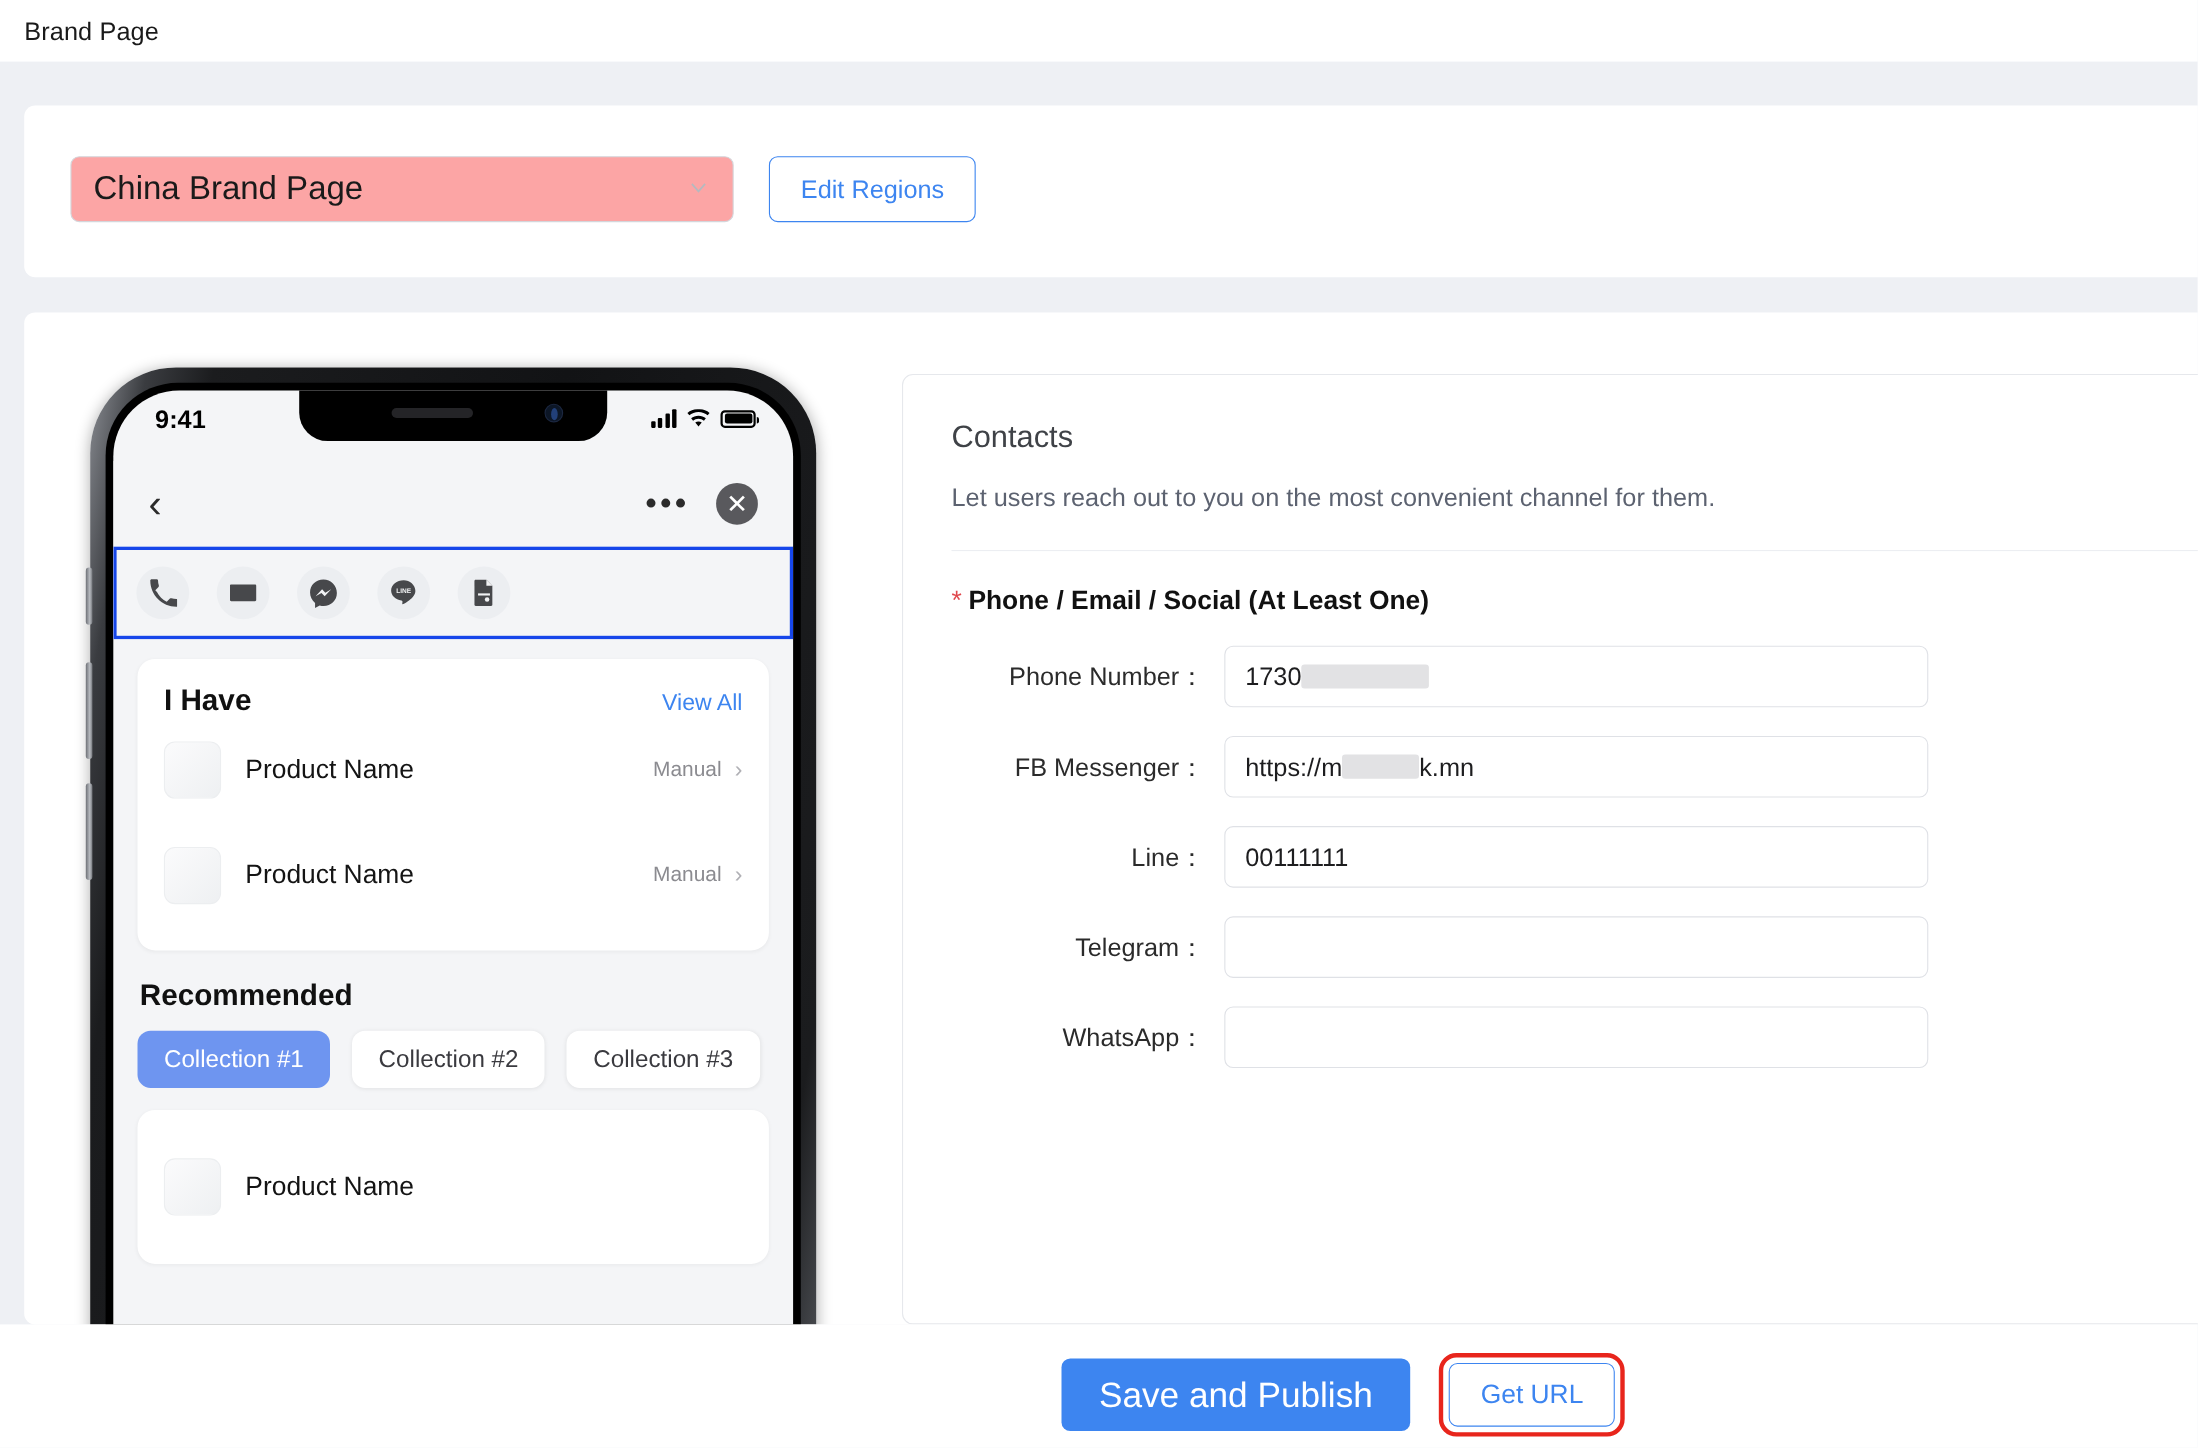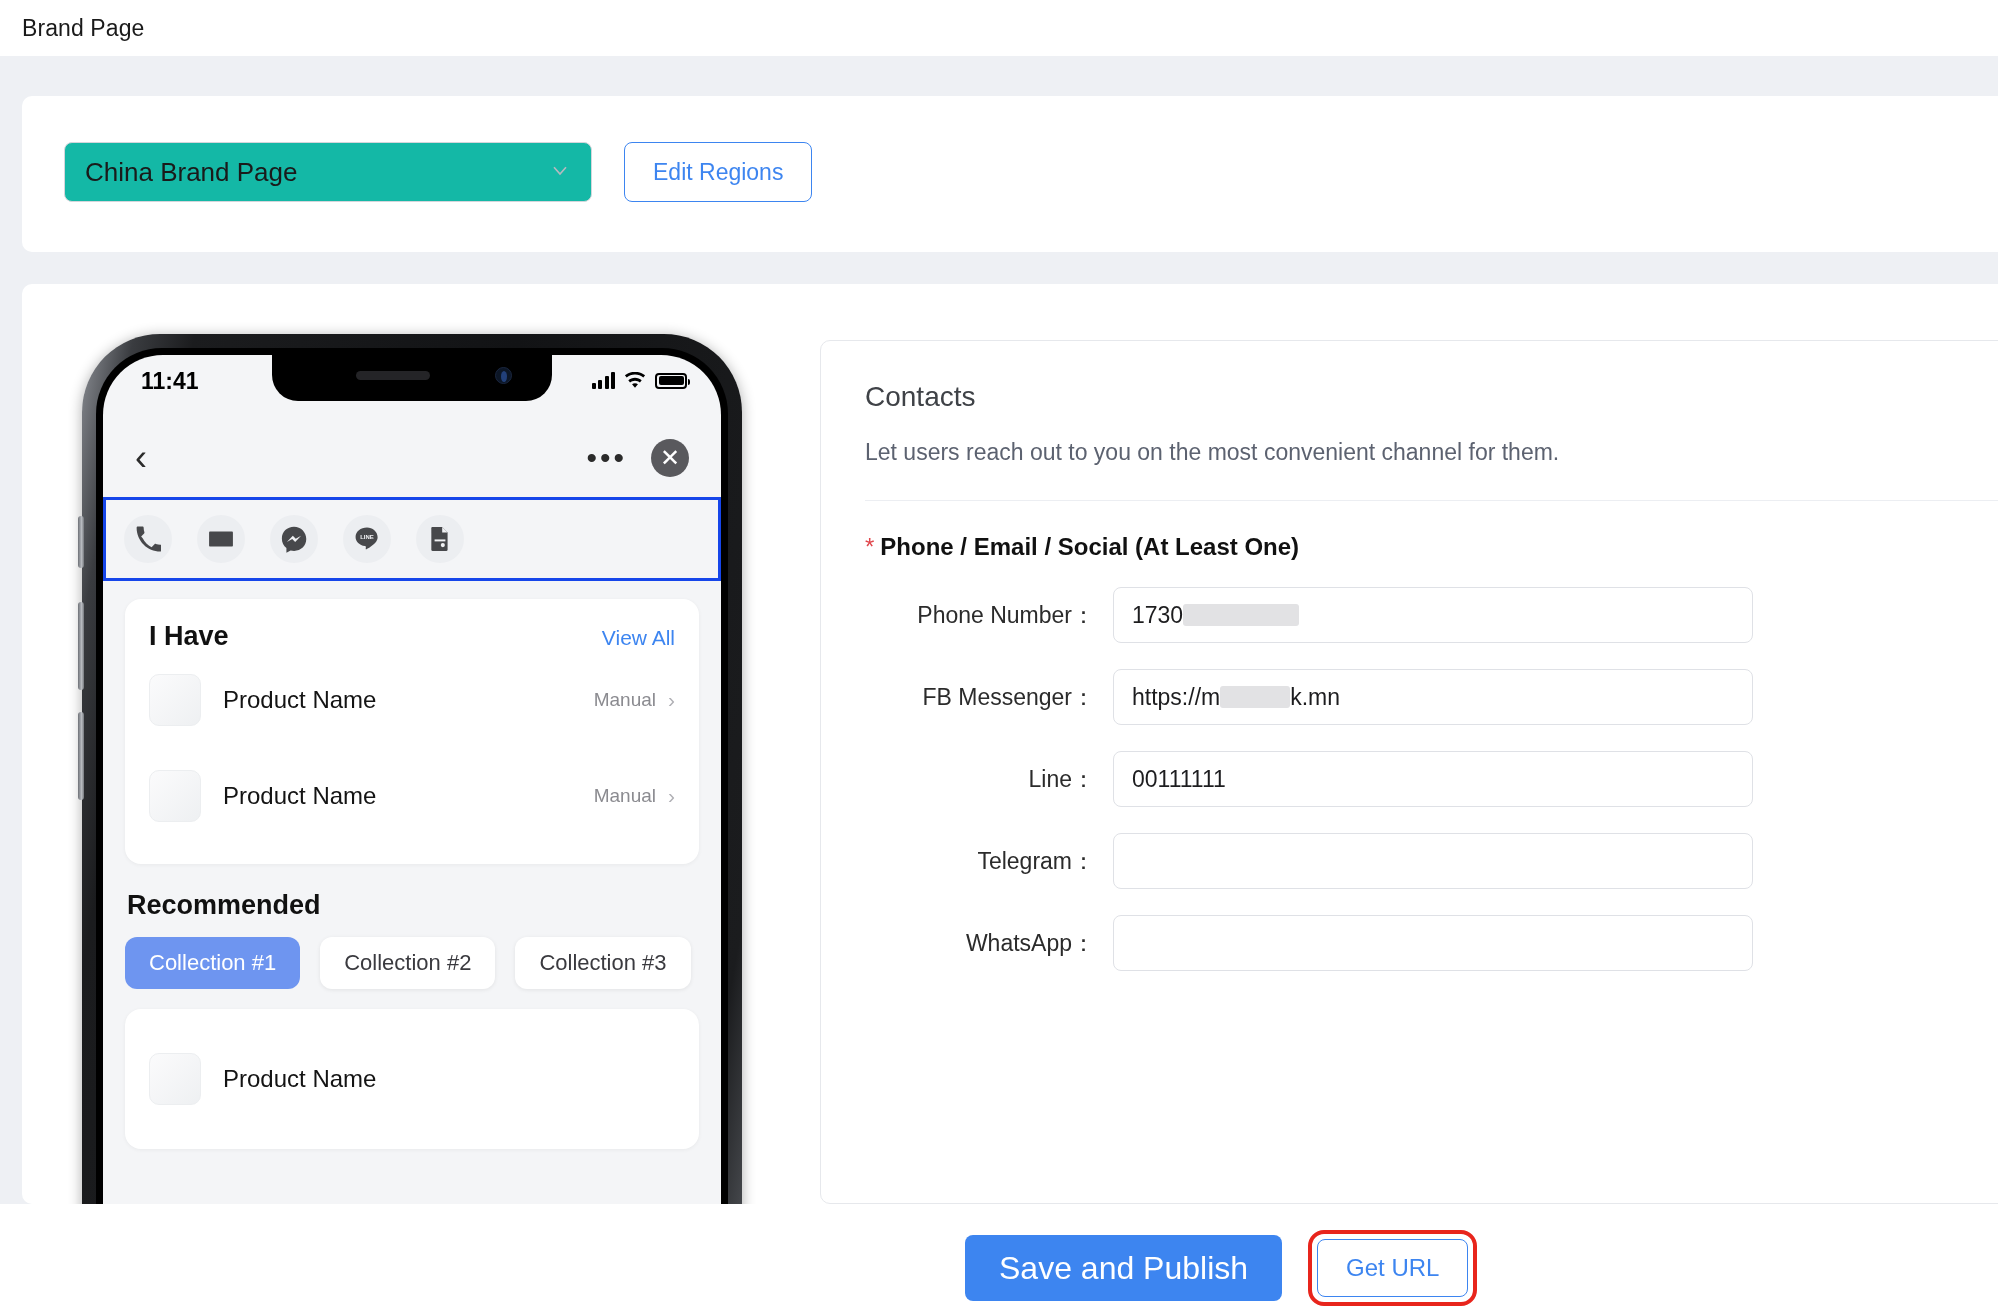--- a/index.html
+++ b/index.html
@@ -20,23 +20,23 @@
     margin-left: 22px; font-size: 23px; color: #1a1a1a; letter-spacing: .1px;
   }
 
   
   .card-region {
     position: absolute; left: 22px; top: 96px; width: 2000px; height: 156px;
     background: #ffffff; border-radius: 10px;
   }
   .region-row { position: absolute; left: 42px; top: 46px; display: flex; align-items: center; gap: 32px; }
   .select {
-    width: 528px; height: 60px; border: 1px solid #d4d6db; border-radius: 8px;
-    background: #14b8a6; display: flex; align-items: center; padding: 0 20px;
-    font-size: 26px; color: #1a1a1a; cursor: pointer; position: relative;
+    width: 603px; height: 60px; border: 1px solid #d4d6db; border-radius: 8px;
+    background: #fca5a5; display: flex; align-items: center; padding: 0 20px;
+    font-size: 30px; color: #1a1a1a; cursor: pointer; position: relative;
   }
   .select .chev {
     position: absolute; right: 22px; top: 50%; transform: translateY(-60%);
     width: 18px; height: 18px;
   }
   .select .chev svg { width: 100%; height: 100%; display: block; }
   .btn-edit {
     height: 60px; padding: 0 28px; border: 1px solid #3d85f0; border-radius: 8px;
     background: #fff; color: #3d85f0; font-size: 23px; line-height: 58px;
     cursor: pointer; font-family: inherit; white-space: nowrap;
@@ -195,21 +195,21 @@
         <span class="btn-side btn-vup"></span>
         <span class="btn-side btn-vdn"></span>
         <div class="phone-inner">
           <div class="screen">
 
             <div class="statusbar">
               <div class="notch">
                 <span class="speaker"></span>
                 <span class="cam"></span>
               </div>
-              <div class="clock">11:41</div>
+              <div class="clock">9:41</div>
               <div class="stat-right">
                 <span class="bars">
                     <i></i>
                     <i></i>
                     <i></i>
                     <i></i>
                   </span>
                 <span class="wifi">
                   <svg width="22" height="17" viewBox="0 0 24 18" fill="#000">
                     <path d="M12 17l3.2-4c-1.8-1.5-4.6-1.5-6.4 0L12 17z"></path>

